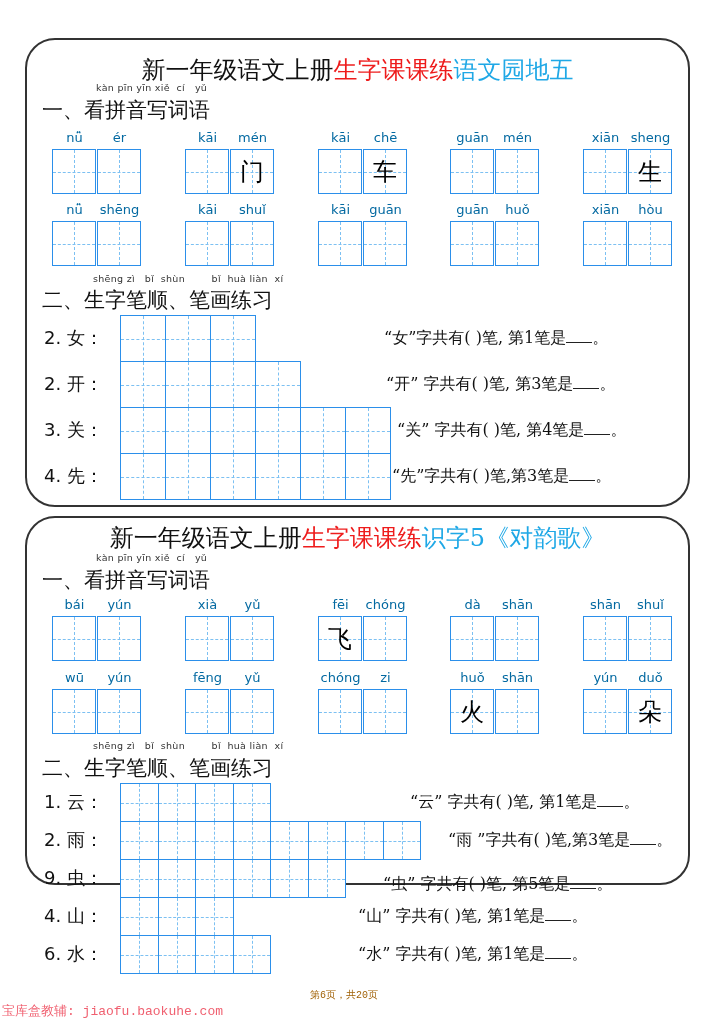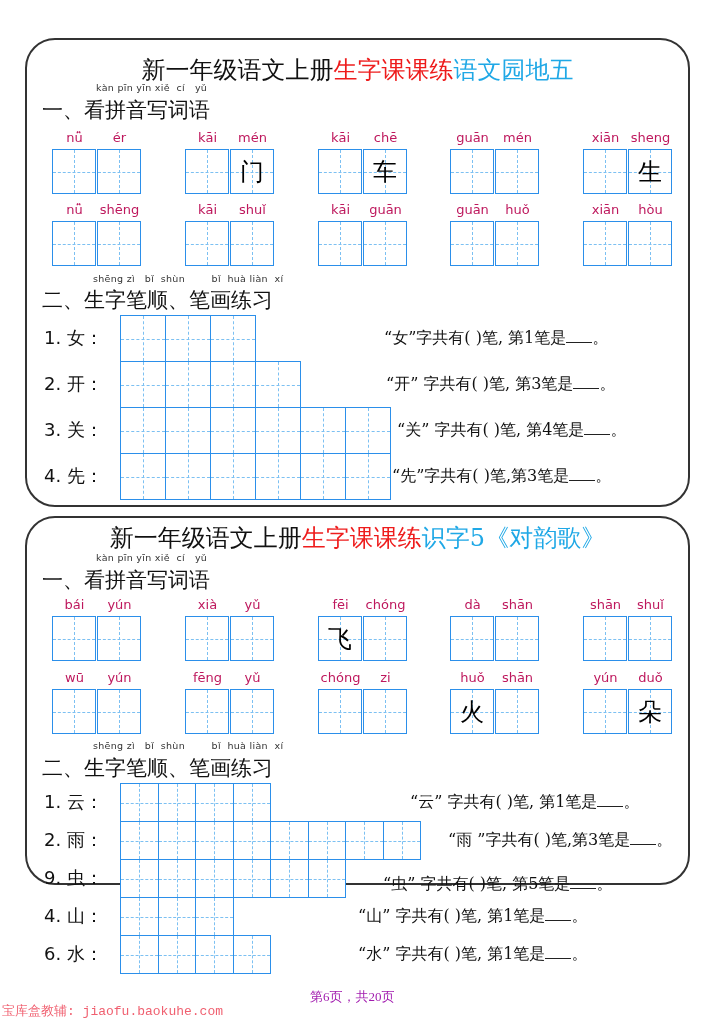--- a/index.html
+++ b/index.html
@@ -5,32 +5,32 @@
   html,body{margin:0;padding:0;background:#fff;}
   body{width:724px;height:1024px;position:relative;overflow:hidden;font-family:"DejaVu Sans","Liberation Sans",sans-serif;color:#111;}
   .frame{position:absolute;left:25px;width:665px;border:2px solid #333;border-radius:30px;box-sizing:border-box;}
   .title{position:absolute;left:0;right:0;text-align:center;font-family:"DejaVu Serif","Liberation Serif",serif;font-size:24px;white-space:nowrap;}
   .title .t-black{color:#111;}
   .title .t-red{color:#ee1c1c;}
   .title .t-blue{color:#1fa8e6;}
   .sec-pinyin{position:absolute;font-size:9.5px;color:#333;white-space:pre;letter-spacing:0.3px;}
   .sec-head{position:absolute;font-family:"DejaVu Serif","Liberation Serif",serif;font-size:21px;white-space:nowrap;}
   .word{position:absolute;width:90px;}
-  .word .py{position:absolute;top:0;width:90px;height:18px;font-size:13px;color:#be185d;}
+  .word .py{position:absolute;top:0;width:90px;height:18px;font-size:13px;color:#0369a1;}
   .word .py span{position:absolute;width:45px;text-align:center;top:0;}
   .word .py span.a{left:0;}
   .word .py span.b{left:45px;}
   .tz{position:absolute;width:44px;height:45px;border:1.5px solid #2b8fea;box-sizing:border-box;background:#fff;}
   .tz::before{content:"";position:absolute;left:50%;top:0;bottom:0;border-left:1px dashed #7cc0f2;}
   .tz::after{content:"";position:absolute;top:50%;left:0;right:0;border-top:1px dashed #7cc0f2;}
   .tz .ch{position:absolute;left:0;top:0;width:100%;height:100%;display:flex;align-items:center;justify-content:center;font-family:"DejaVu Serif","Liberation Serif",serif;font-size:24px;z-index:2;color:#000;}
   .row-label{position:absolute;font-size:18px;white-space:nowrap;}
   .q{position:absolute;font-family:"DejaVu Serif","Liberation Serif",serif;font-size:16px;white-space:nowrap;}
   .q .blank{display:inline-block;width:26px;border-bottom:1px solid #222;height:14px;vertical-align:baseline;}
-  .footer-page{position:absolute;top:988px;left:310px;font-family:Liberation Serif, serif;font-size:13px;color:#a21caf;}
+  .footer-page{position:absolute;top:988px;left:310px;font-family:Liberation Mono, monospace;font-size:10px;color:#a16207;}
   .footer-ad{position:absolute;top:1002px;left:2px;font-family:"Liberation Mono","DejaVu Sans Mono",monospace;font-size:13px;color:#f06070;}
 </style>
 </head>
 <body>
 
 <div class="frame" style="top:38px;height:469px;">
   <div class="title" style="top:14px;">
     <span class="t-black">新一年级语文上册</span><span class="t-red">生字课课练</span><span class="t-blue">语文园地五</span>
   </div>
 </div>
@@ -155,21 +155,21 @@
       </div>
       <div class="tz" style="left: 45px; top: 19px;">
         <div class="ch"></div>
       </div>
     </div>
   </div>
 
 <div class="sec-pinyin" style="left:93px;top:273px;">shēng zì   bǐ  shùn        bǐ  huà liàn  xí</div>
 <div class="sec-head" style="left:42px;top:286px;">二、生字笔顺、笔画练习</div>
 <div id="s0-strokes">
-    <div class="row-label" style="left: 44px; top: 326px;">1. 女：</div>
+    <div class="row-label" style="left: 44px; top: 326px;">2. 女：</div>
     <div class="tz" style="left: 120px; top: 315px; width: 46px; height: 47px;"></div>
     <div class="tz" style="left: 165px; top: 315px; width: 46px; height: 47px;"></div>
     <div class="tz" style="left: 210px; top: 315px; width: 46px; height: 47px;"></div>
     <div class="q" style="left: 384px; top: 328px;"><span>“女”字共有(   )笔, 第1笔是</span><span class="blank"></span><span>。</span></div>
     <div class="row-label" style="left: 44px; top: 372px;">2. 开：</div>
     <div class="tz" style="left: 120px; top: 361px; width: 46px; height: 47px;"></div>
     <div class="tz" style="left: 165px; top: 361px; width: 46px; height: 47px;"></div>
     <div class="tz" style="left: 210px; top: 361px; width: 46px; height: 47px;"></div>
     <div class="tz" style="left: 255px; top: 361px; width: 46px; height: 47px;"></div>
     <div class="q" style="left: 386px; top: 374px;"><span>“开” 字共有(   )笔, 第3笔是</span><span class="blank"></span><span>。</span></div>

